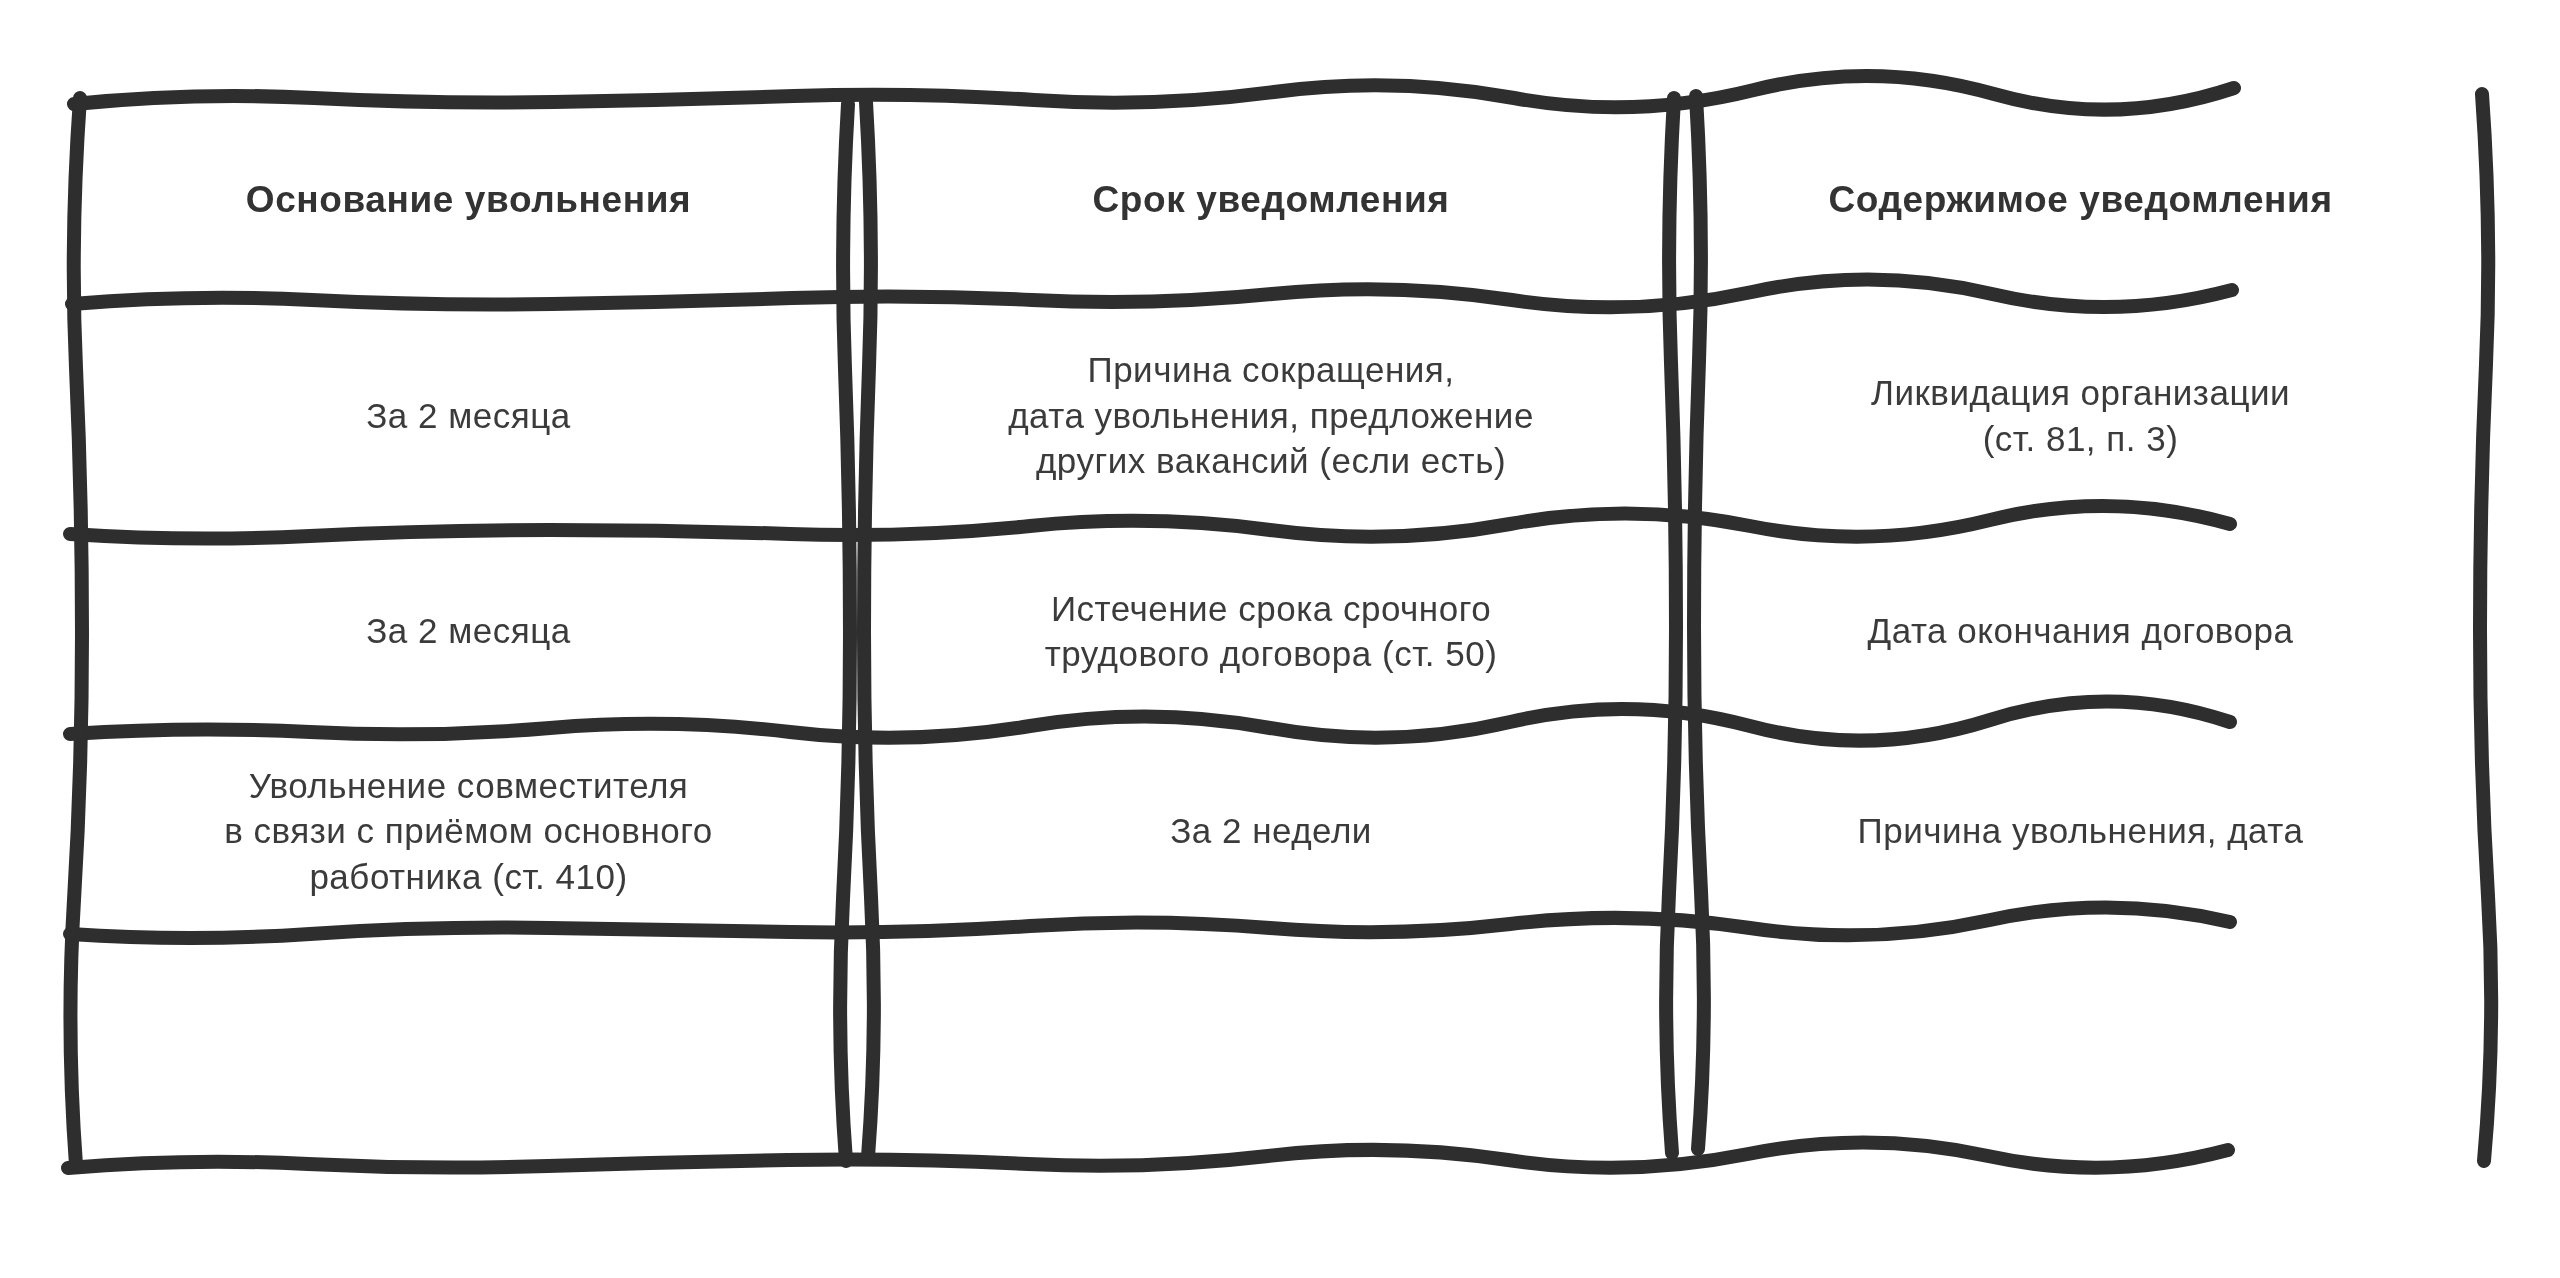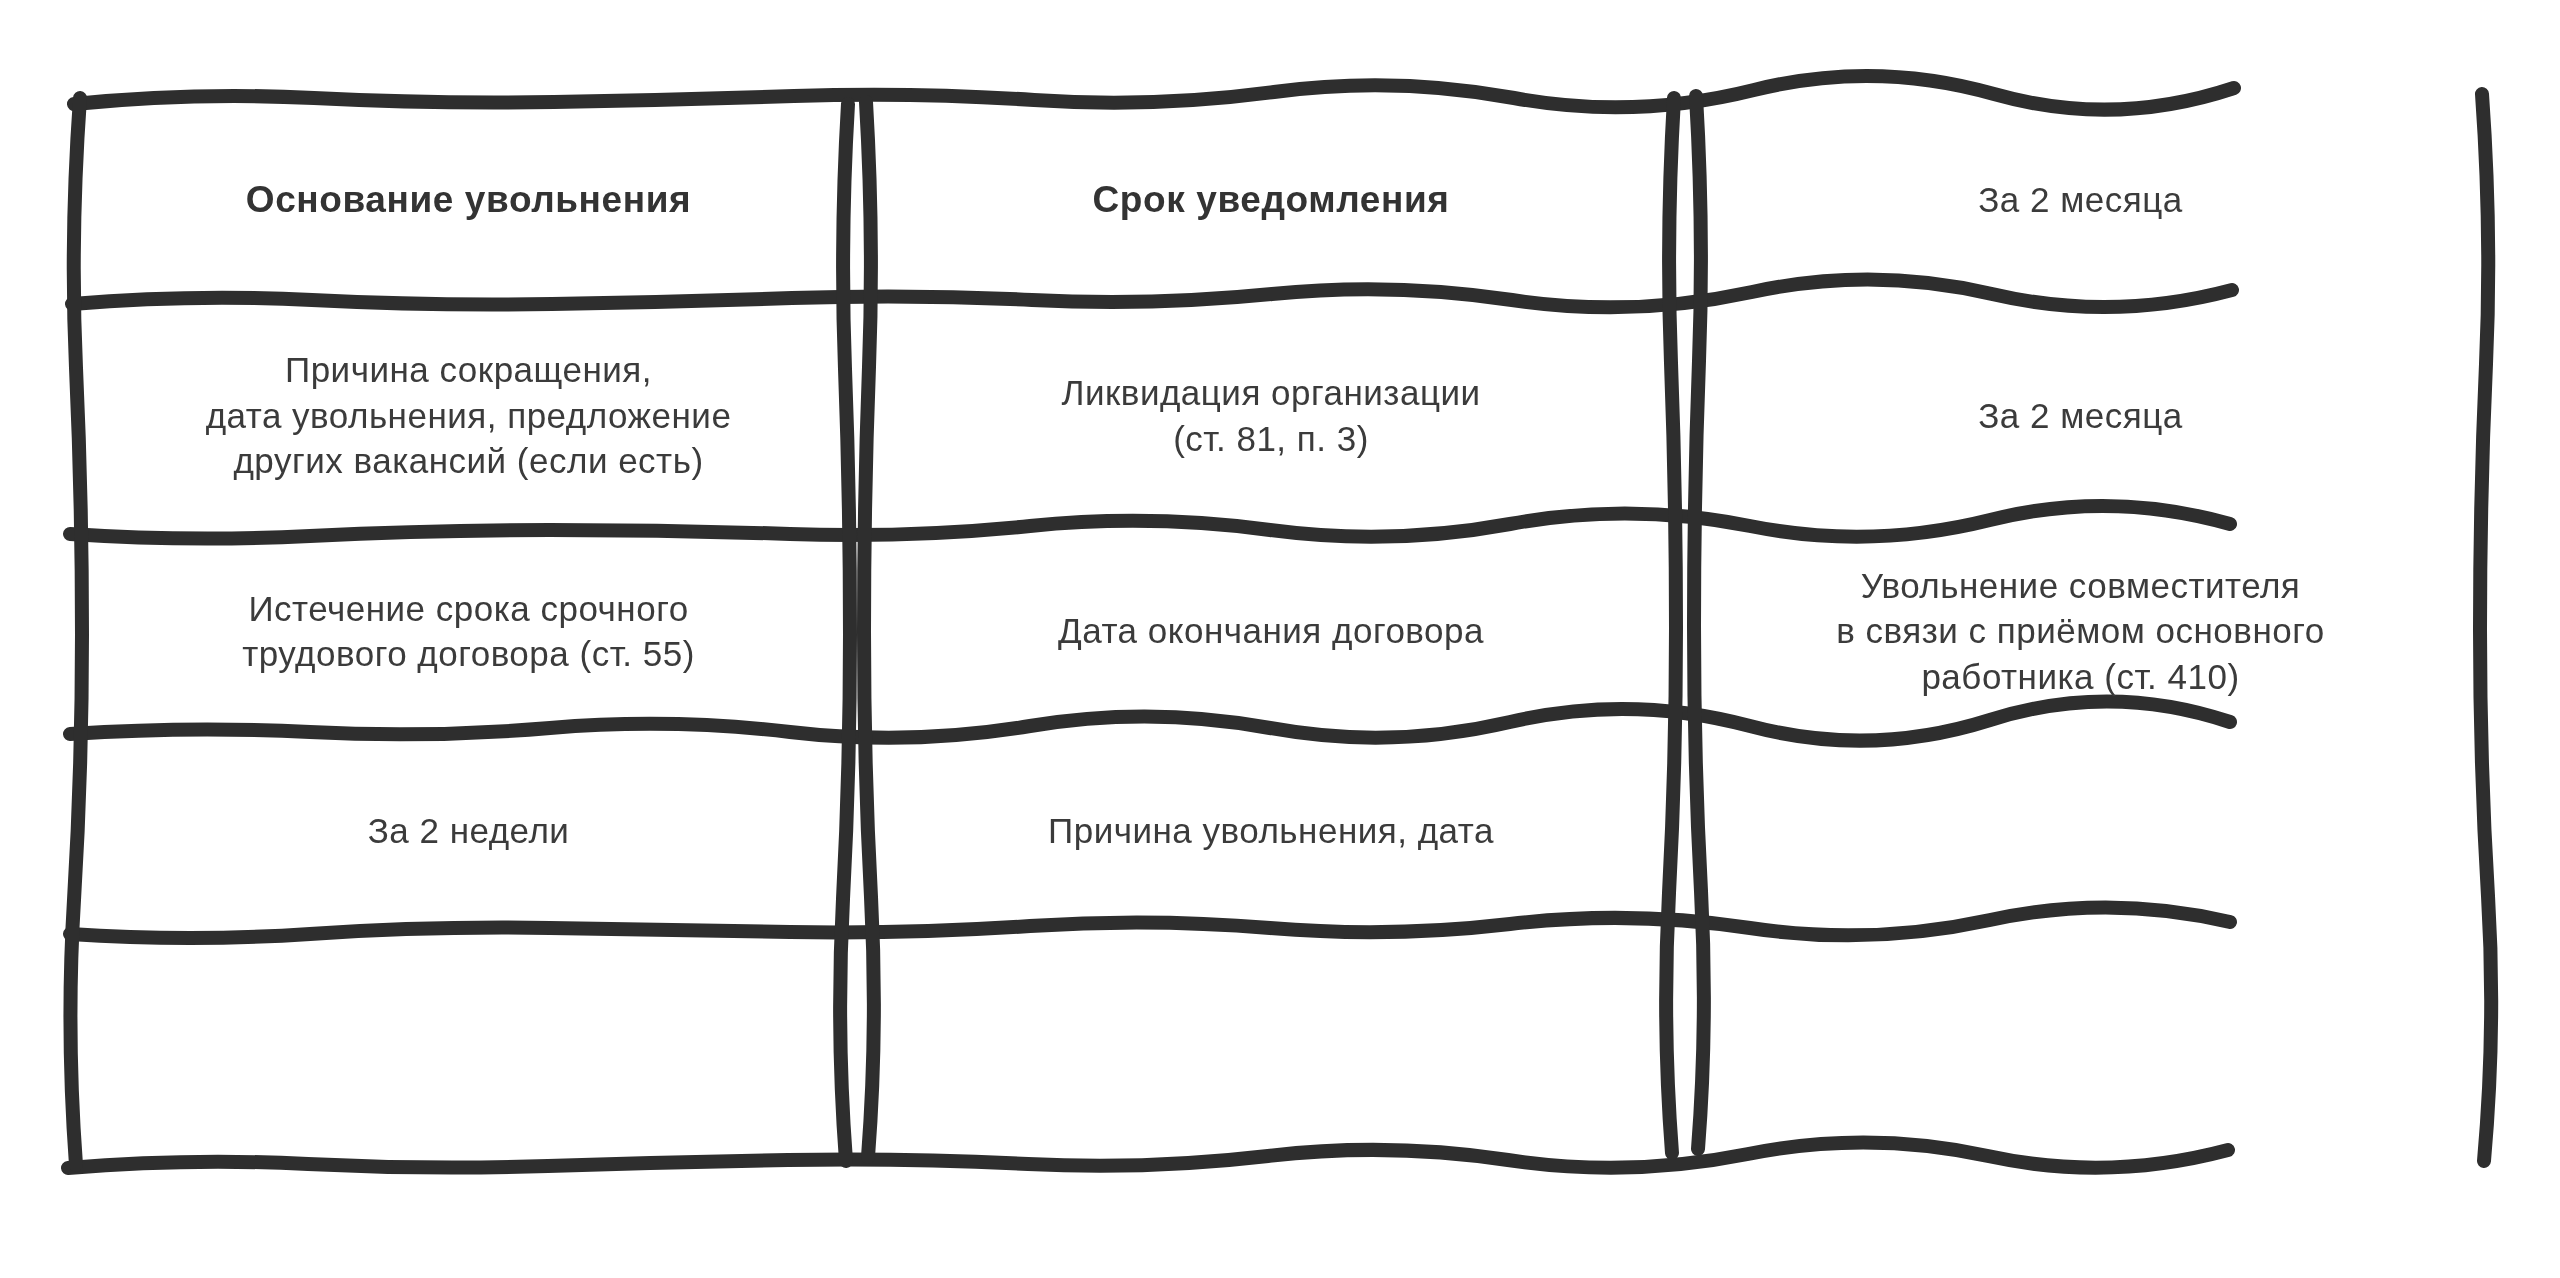--- a/index.html
+++ b/index.html
@@ -78,32 +78,33 @@
     <path d="M 848 104 q -8 135 -3 265 t 5 265 t -7 265 t 3 262"></path>
     <path d="M 866 102 q 8 135 3 265 t -5 265 t 7 265 t -3 260"></path>
     <path d="M 1674 98 q -8 135 -3 265 t 5 265 t -7 265 t 3 260"></path>
     <path d="M 1696 96 q 8 135 3 265 t -5 265 t 7 265 t -3 258"></path>
   </svg>
 
   <div class="cells">
 
     <div class="cell header">Основание увольнения</div>
     <div class="cell header">Срок уведомления</div>
+    <div class="cell header">Содержимое уведомления</div>
 
     <div class="cell">За 2 месяца</div>
     <div class="cell">Причина сокращения,
 дата увольнения, предложение
 других вакансий (если есть)</div>
 
     <div class="cell">Ликвидация организации
 (ст. 81, п. 3)</div>
     <div class="cell">За 2 месяца</div>
 
     <div class="cell">Истечение срока срочного
-трудового договора (ст. 55)</div>
+трудового договора (ст. 50)</div>
     <div class="cell">Дата окончания договора</div>
 
     <div class="cell">Увольнение совместителя
 в связи с приёмом основного
 работника (ст. 410)</div>
     <div class="cell">За 2 недели</div>
     <div class="cell">Причина увольнения, дата</div>
   </div>
 
 </div>

